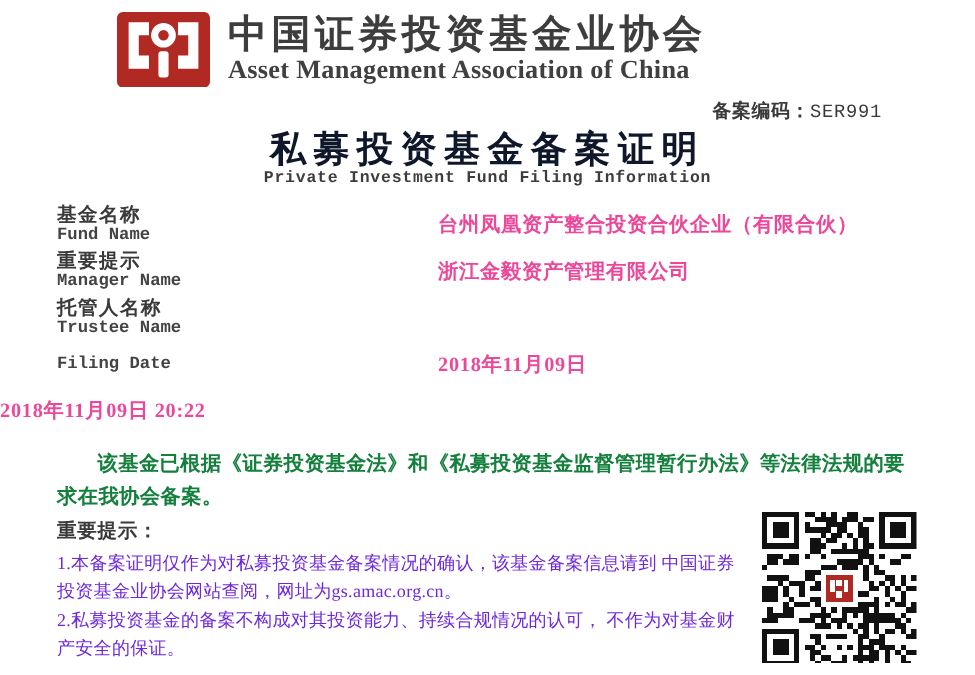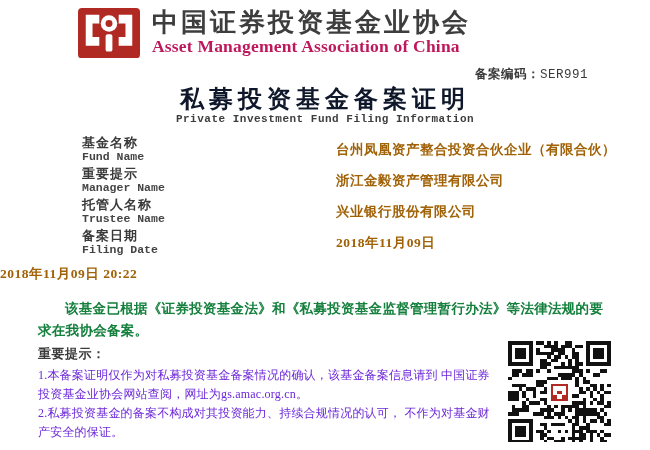--- a/index.html
+++ b/index.html
@@ -16,21 +16,21 @@
   
   .header { position:absolute; left:78px; top:8px; display:flex; align-items:center; gap:12px; }
   .logo { width:62px; height:50px; flex:0 0 auto; }
   .org-cn {
     font-family: "Liberation Sans", "DejaVu Sans", sans-serif;
     font-weight: 700; font-size: 26px; letter-spacing: 3px;
     color:#3d3d3d; line-height: 1.05; white-space: nowrap;
   }
   .org-en {
     font-family: "Liberation Serif", serif;
-    font-weight: 700; font-size: 17.5px; color:#be185d;
+    font-weight: 700; font-size: 17.5px; color:#404040;
     letter-spacing: .2px; white-space: nowrap;
   }
   
   .filing-code {
     position:absolute; top:66px; right:62px;
     font-size:12.5px; font-weight:700; letter-spacing:.5px;
   }
   .filing-code .code-val { font-family:"Liberation Mono","DejaVu Sans Mono",monospace; font-weight:400; }
   
   .title {
@@ -40,27 +40,27 @@
   }
   .subtitle {
     position:absolute; top:113px; left:0; width:100%;
     text-align:center;
     font-family:"Liberation Mono","DejaVu Sans Mono",monospace;
     font-weight:700; font-size:11px; letter-spacing:.5px; color:#3d3d3d;
   }
   
   .fields { position:absolute; top:134px; left:0; width:650px; }
   .field-row { display:flex; height:31px; align-items:center; }
-  .field-labels { width:292px; padding-left:38px;margin-left:44px; }
+  .field-labels { width:292px; padding-left:38px; }
   .label-cn { font-size:13px; font-weight:700; letter-spacing:1px; line-height:1.1; }
   .label-en {
     font-family:"Liberation Mono","DejaVu Sans Mono",monospace;
     font-size:11.5px; font-weight:700; color:#444; line-height:1.15;
   }
-  .field-value { font-size:13.5px; font-weight:700; color:#a16207; letter-spacing:.5px; }
+  .field-value { font-size:13.5px; font-weight:700; color:#ec4899; letter-spacing:.5px; }
   
   .statement {
     position:absolute; top:298px; left:38px; width:578px;
     font-size:13.5px; font-weight:700; line-height:1.65;
     text-indent:2em; color:#15803d; letter-spacing:.3px;
   }
   
   .notes { position:absolute; top:345px; left:38px; width:462px; }
   .notes-heading { font-size:13px; font-weight:700; letter-spacing:.5px; margin-bottom:3px; }
   .note-item {
@@ -115,25 +115,23 @@
         <div class="label-cn">重要提示</div>
         <div class="label-en">Manager Name</div>
       </div>
       <div class="field-value">浙江金毅资产管理有限公司</div>
     </div>
     <div class="field-row">
       <div class="field-labels">
         <div class="label-cn">托管人名称</div>
         <div class="label-en">Trustee Name</div>
       </div>
-      <div class="field-value">兴业银行股份有限公司</div>
     </div>
     <div class="field-row">
       <div class="field-labels">
-        <div class="label-cn">备案日期</div>
         <div class="label-en">Filing Date</div>
       </div>
       <div class="field-value">2018年11月09日</div>
     </div>
     <div class="field-row">
       <div class="field-value">2018年11月09日 20:22</div>
     </div>
   </div>
 
   <p class="statement">该基金已根据《证券投资基金法》和《私募投资基金监督管理暂行办法》等法律法规的要求在我协会备案。</p>

